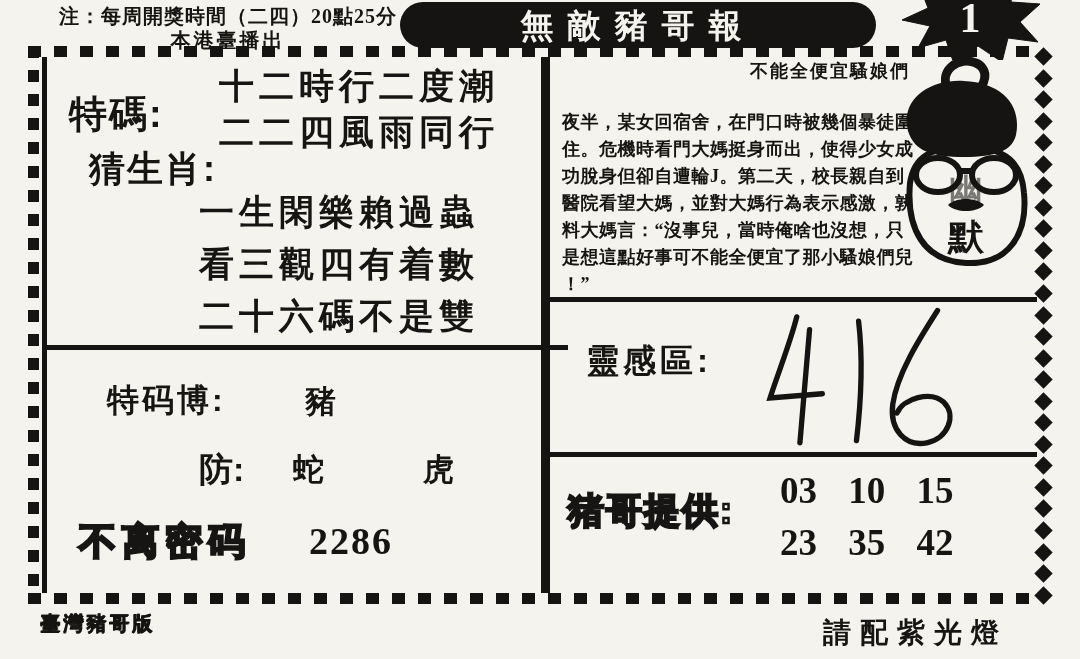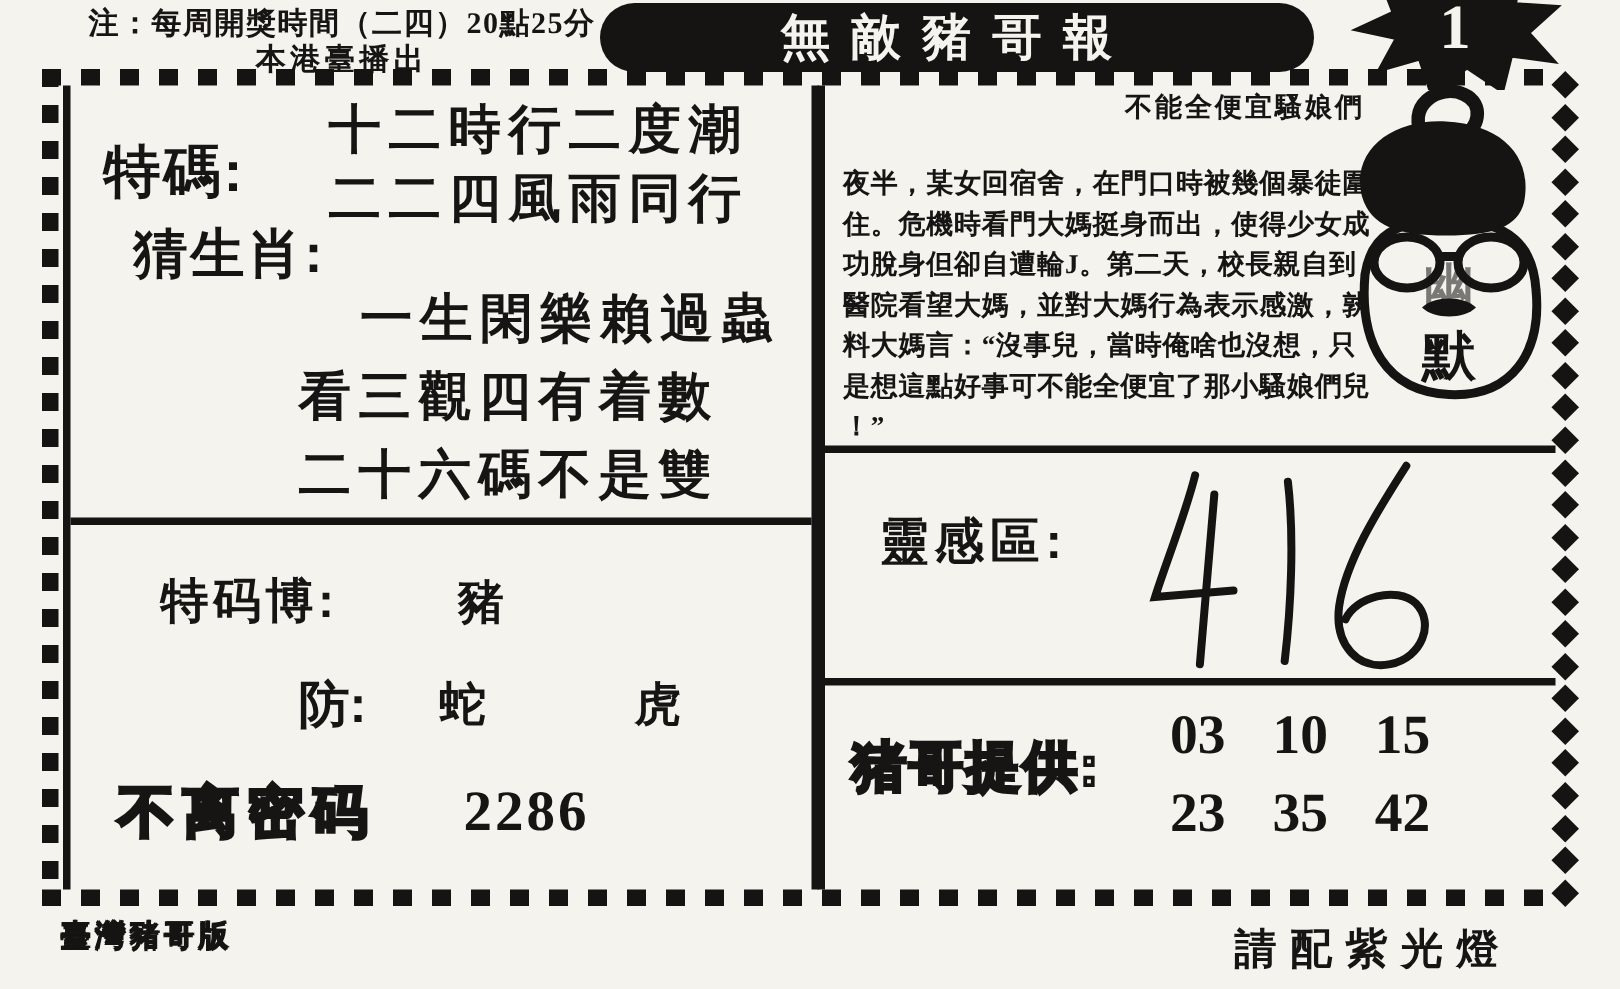--- a/index.html
+++ b/index.html
@@ -31,28 +31,28 @@
     background:repeating-linear-gradient(90deg,#161412 0 13px,transparent 13px 26px);}
   .dash-left{left:28px;top:46px;width:11px;height:558px;
     background:repeating-linear-gradient(180deg,#161412 0 12px,transparent 12px 24px);}
   .diamond-col{left:1032px;top:50px;width:22px;height:552px;display:flex;flex-direction:column;
     align-items:center;justify-content:space-between;}
   .diamond-col i{display:block;width:13px;height:13px;background:#161412;transform:rotate(45deg);}
 
   
   .left-panel{left:42px;top:57px;width:494px;height:536px;
     border-left:5px solid #161412;border-right:5px solid #161412;}
-  .lp-top{position:absolute;left:0;top:0;width:100%;height:288px;border-bottom:5px solid #161412;}
+  .lp-top{position:absolute;left:0;top:0;width:100%;height:288px;border-bottom:5px solid #161412;padding-left:27px;}
   .lbl{font-family:"Liberation Sans","DejaVu Sans",sans-serif;font-weight:900;}
   .special-lbl{left:22px;top:32px;font-size:38px;letter-spacing:2px;}
   .poem{font-size:35px;font-weight:700;letter-spacing:5px;white-space:nowrap;font-family:Liberation Serif, serif;}
   .sp1{left:172px;top:6px;}
   .sp2{left:172px;top:52px;}
   .zodiac-lbl{left:42px;top:88px;font-size:36px;letter-spacing:2px;}
-  .zo1{left:152px;top:132px;margin-left:41px;}
+  .zo1{left:152px;top:132px;}
   .zo2{left:152px;top:184px;}
   .zo3{left:152px;top:236px;}
 
   .bo-lbl{left:60px;top:322px;font-size:32px;letter-spacing:3px;}
   .bo-val{left:258px;top:324px;font-size:31px;font-weight:700;}
   .fang-lbl{left:152px;top:390px;font-size:34px;}
   .fang-v1{left:246px;top:392px;font-size:31px;font-weight:700;}
   .fang-v2{left:376px;top:392px;font-size:31px;font-weight:700;}
 
   .outline-txt{

